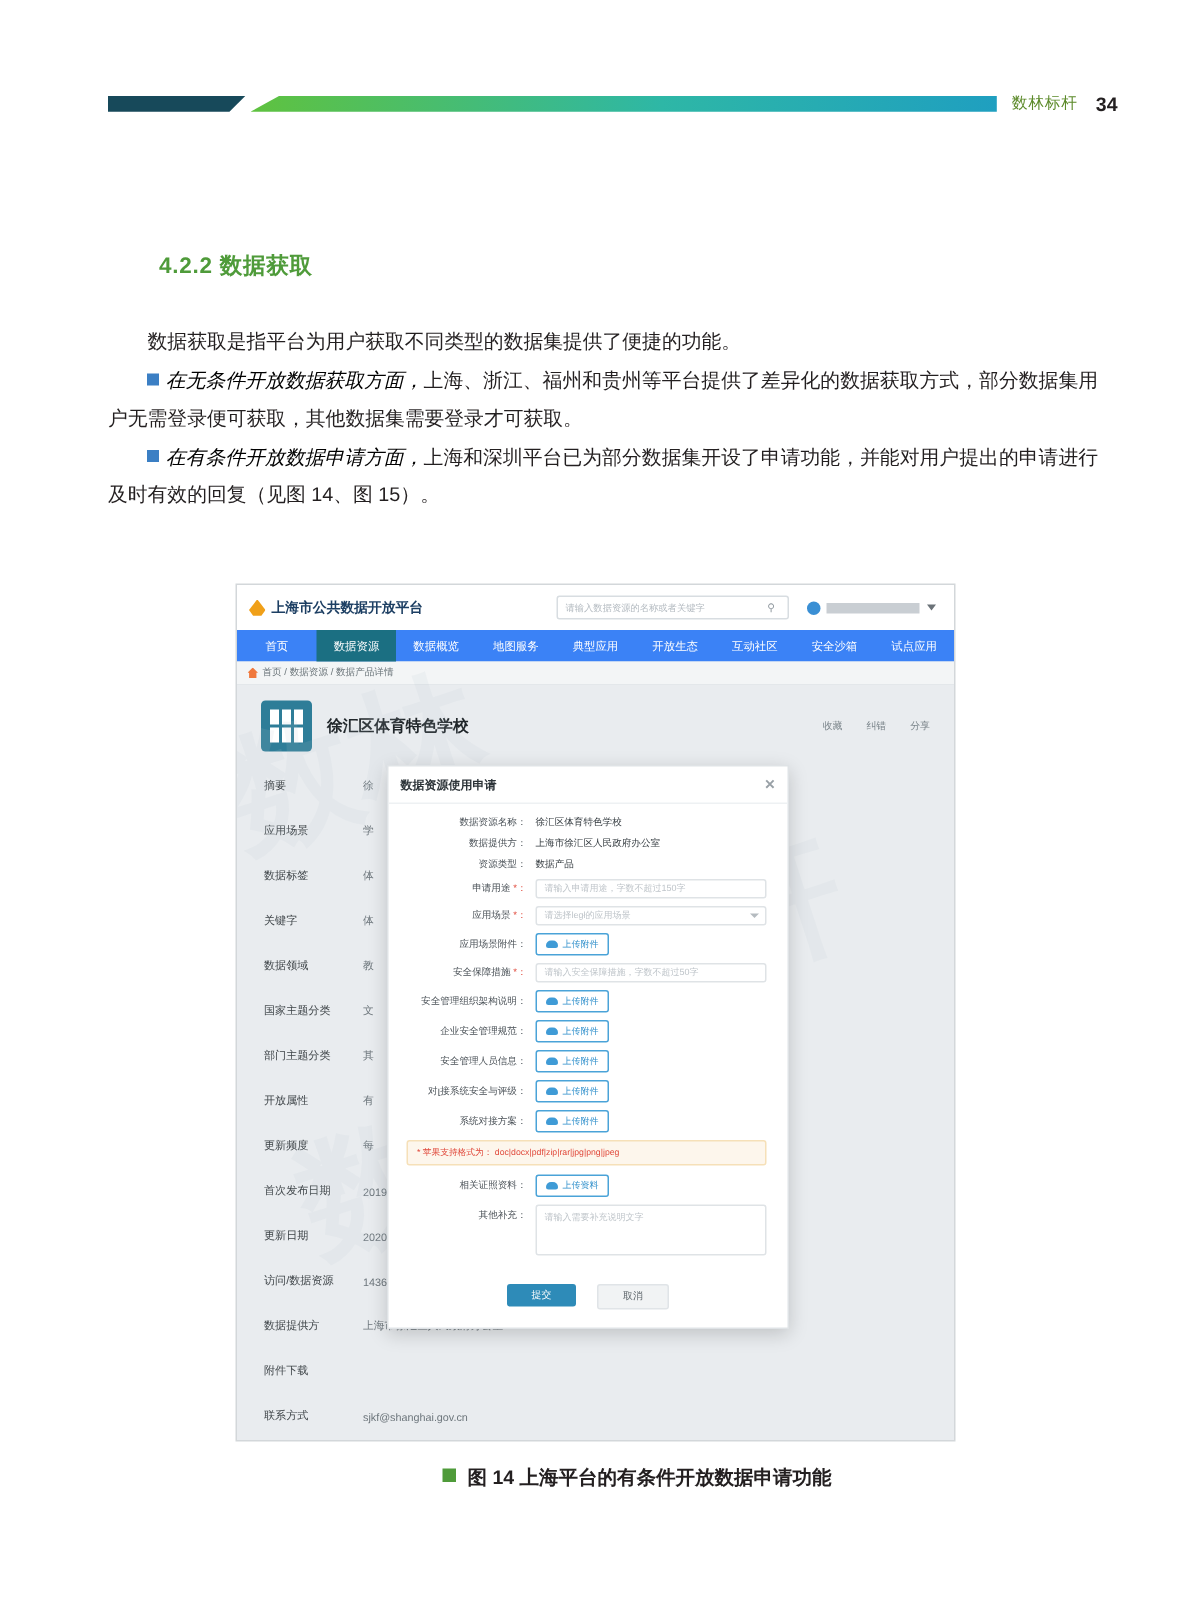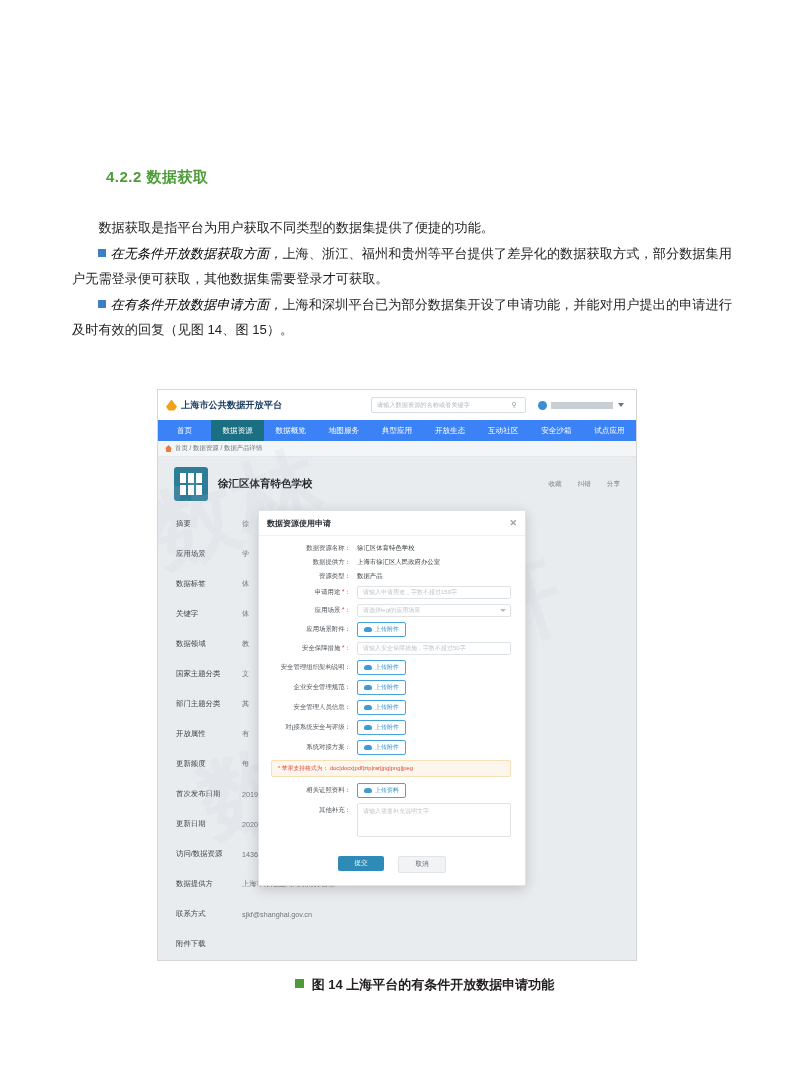--- a/index.html
+++ b/index.html
@@ -429,20 +429,28 @@
     margin-right: 8px;
     position: relative;
     top: -1px;
   }
 </style>
 </head>
 <body>
 
 <div class="page">
 
+  <div class="header">
+    <div class="header-bar-wrap">
+      <div class="bar-dark"></div>
+      <div class="bar-green"></div>
+    </div>
+    <div class="header-title">数林标杆</div>
+    <div class="header-page">34</div>
+  </div>
 
   <div class="section-heading">4.2.2 数据获取</div>
 
   <div class="body">
     <p class="p indent">数据获取是指平台为用户获取不同类型的数据集提供了便捷的功能。</p>
     <p class="p indent"><span class="sq"></span><span class="blue">在无条件开放数据获取方面，</span><span>上海、浙江、福州和贵州等平台提供了差异化的数据获取方式，部分数据集用户无需登录便可获取，其他数据集需要登录才可获取。</span></p>
     <p class="p indent"><span class="sq"></span><span class="blue">在有条件开放数据申请方面，</span><span>上海和深圳平台已为部分数据集开设了申请功能，并能对用户提出的申请进行及时有效的回复（见图 14、图 15）。</span></p>
   </div>
 
   <div class="figure">
@@ -548,25 +556,25 @@
         </div>
       <div class="detail-row">
           <div class="detail-label">访问/数据资源</div>
           <div class="detail-value">1436 / 212</div>
         </div>
       <div class="detail-row">
           <div class="detail-label">数据提供方</div>
           <div class="detail-value">上海市徐汇区人民政府办公室</div>
         </div>
       <div class="detail-row">
+          <div class="detail-label">附件下载</div>
+        </div>
+      <div class="detail-row">
           <div class="detail-label">联系方式</div>
           <div class="detail-value">sjkf@shanghai.gov.cn</div>
-        </div>
-      <div class="detail-row">
-          <div class="detail-label">附件下载</div>
         </div>
 
     </div>
 
     <div class="modal">
       <div class="modal-head">
         <span>数据资源使用申请</span>
         <span class="modal-close">✕</span>
       </div>
       <div class="modal-body">

